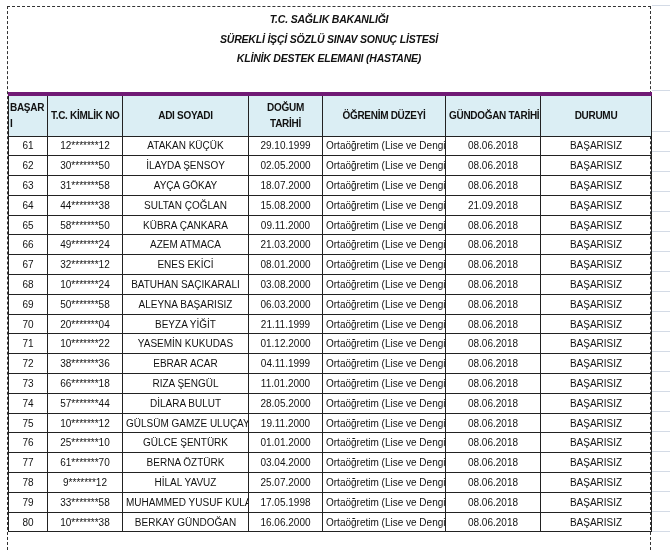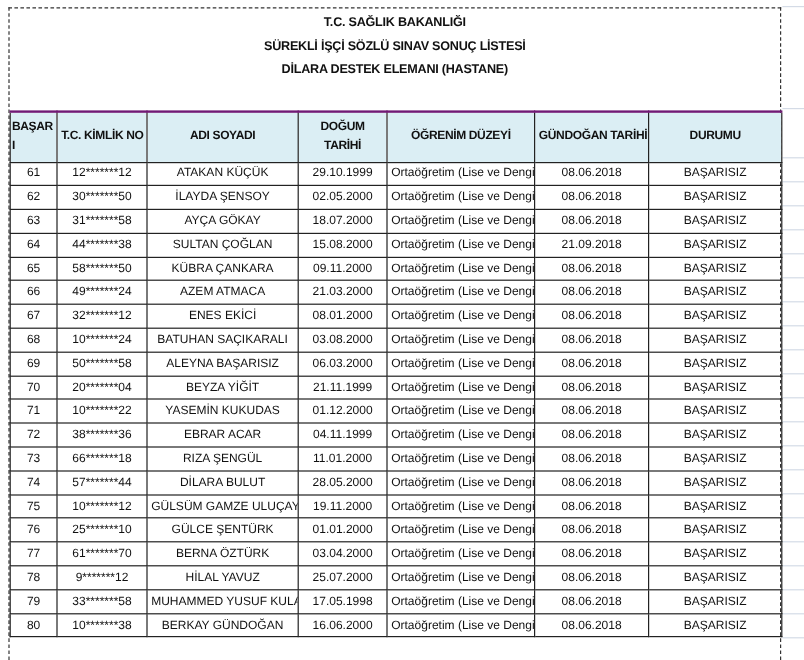--- a/index.html
+++ b/index.html
@@ -16,41 +16,41 @@
     .gridlines .gl {
       position: absolute; left: 0; width: 18px; height: 1px; background: #d4dbe6;
     }
     .sheet {
       position: absolute; left: 7px; top: 6px; width: 644px; height: 544px;
       border-top: 1px dashed #333; border-left: 1px dashed #333; border-right: 1px dashed #333;
       box-sizing: border-box;
     }
     .titles {
       position: absolute; left: 0; top: 0; width: 642px; height: 85px;
-      text-align: center; font-weight: bold; font-size: 10.5px; letter-spacing: -0.2px;
+      text-align: center; font-weight: bold; font-size: 10.5px; letter-spacing: -0.2px; font-style: italic;
     }
     .titles div { height: 19.5px; line-height: 19.5px; }
     .titles div:first-child { margin-top: 3px; }
     table {
       position: absolute; left: 0; top: 85px; width: 643px;
       border-collapse: collapse; table-layout: fixed;
       font-size: 10px;
     }
     th, td {
       border: 1px solid #222; padding: 0 3px; white-space: nowrap; overflow: hidden;
       box-sizing: border-box;
     }
     thead th {
       background: #dbeef4; height: 42px; font-weight: bold; font-size: 10px;
       text-align: center; line-height: 16px; letter-spacing: -0.3px;
     }
     tbody td { height: 19.8px; }
     td.c { text-align: center; }
     td.l { text-align: center; }
-    thead tr { border-top: 2px solid #701a75; }
+    thead tr { border-top: 4px solid #701a75; }
   </style>
 </head>
 <body>
 
 <div class="gridlines">
   <div class="gl" style="top:5px"></div>
   <div class="gl" style="top:90px"></div>
   <div class="gl" style="top:131px"></div>
   <div class="gl" style="top:151px"></div>
   <div class="gl" style="top:171px"></div>
@@ -71,21 +71,21 @@
   <div class="gl" style="top:471px"></div>
   <div class="gl" style="top:491px"></div>
   <div class="gl" style="top:511px"></div>
   <div class="gl" style="top:531px"></div>
 </div>
 
 <div class="sheet">
   <div class="titles">
     <div>T.C. SAĞLIK BAKANLIĞI</div>
     <div>SÜREKLİ İŞÇİ SÖZLÜ SINAV SONUÇ LİSTESİ</div>
-    <div>DİLARA DESTEK ELEMANI (HASTANE)</div>
+    <div>KLİNİK DESTEK ELEMANI (HASTANE)</div>
   </div>
 
   <table>
     <colgroup>
       <col style="width:39px">
       <col style="width:75px">
       <col style="width:126px">
       <col style="width:74px">
       <col style="width:123px">
       <col style="width:95px">

